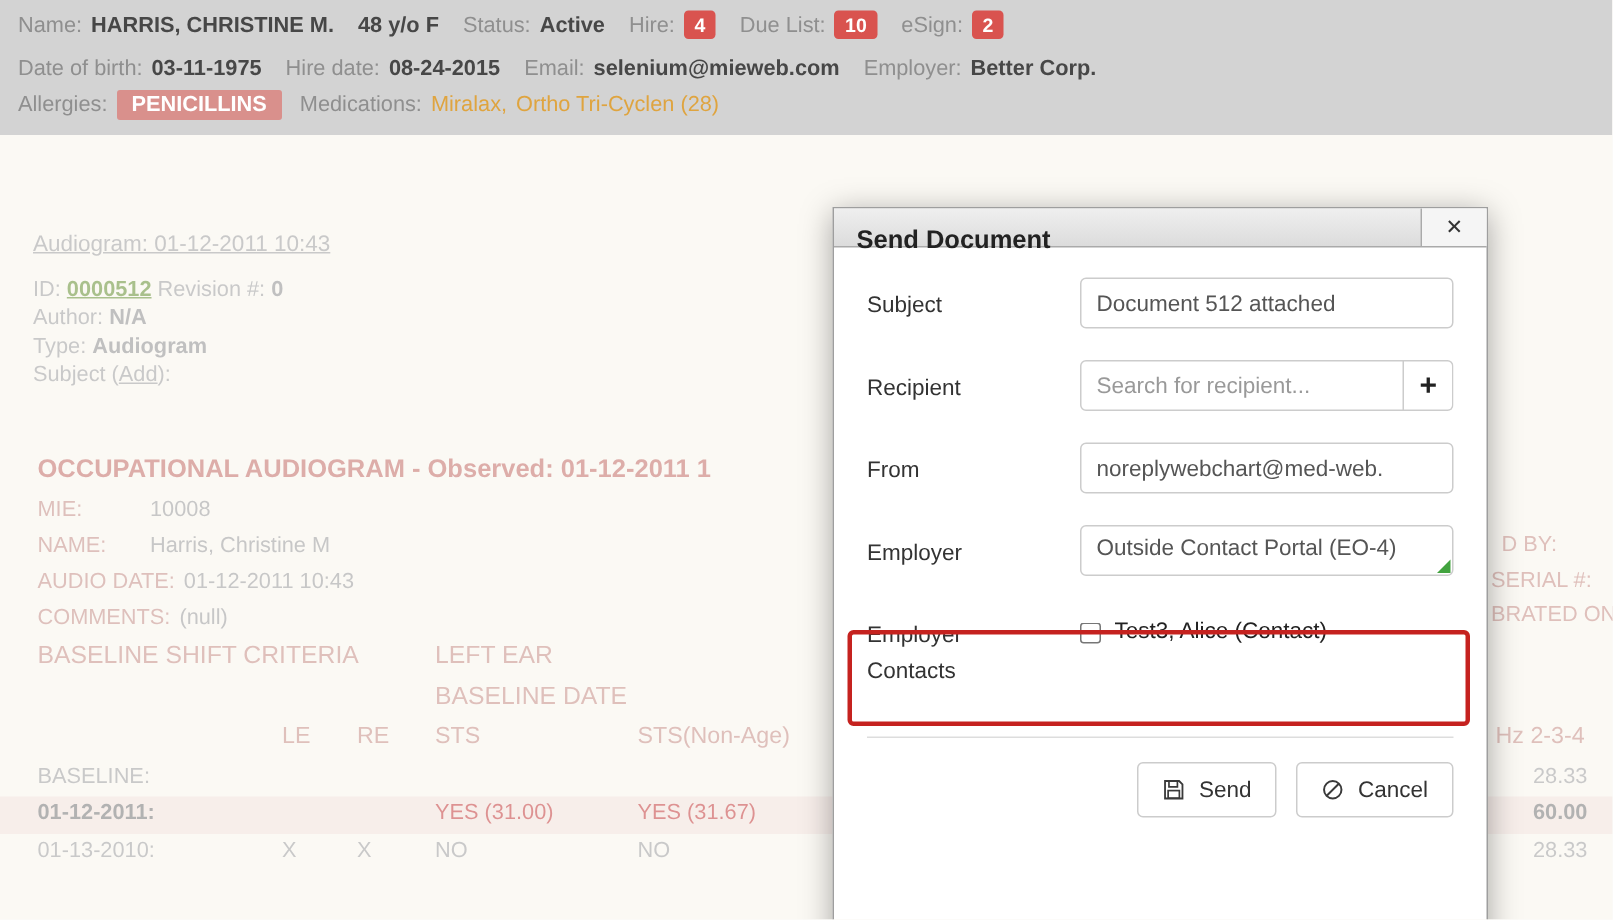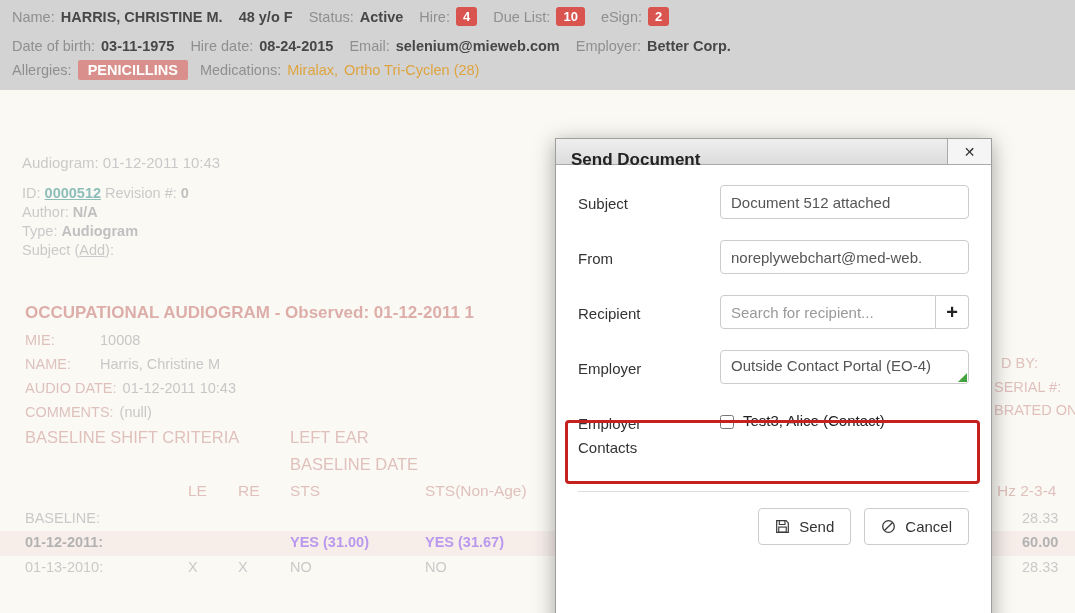--- a/index.html
+++ b/index.html
@@ -16,24 +16,24 @@
   .lbl { color:#8f8f8f; margin-right:6px; }
   .val { color:#474747; font-weight:bold; margin-right:16px; }
   .badge { background:#d9534f; color:#fff; font-weight:bold; font-size:13px; padding:2px 7px; border-radius:3px; margin-right:16px; cursor:pointer; }
   .allergy-badge { background:#d9908c; color:#fff; font-weight:bold; padding:2px 10px; border-radius:2px; margin-right:12px; cursor:pointer; }
   .med-link { color:#dfa43f; margin-right:6px; cursor:pointer; }
 
   
   .doc { position:absolute; top:90px; left:0; width:100%; height:523px; background:#f6f2e9; font-size:14.5px; }
   .doc .fade { position:absolute; inset:0; background:rgba(255,255,255,0.52); pointer-events:none; }
   .abs { position:absolute; white-space:nowrap; }
-  .doc-title { left:22px; top:64px; font-size:15px; color:#8f8f8f; }
+  .doc-title { left:22px; top:64px; font-size:15px; color:#8f8f8f;text-decoration:underline; }
   .doc-meta { left:22px; top:94px; color:#8f8f8f; line-height:19px; }
   .doc-meta b, .meta-b { color:#7c7c7c; font-weight:bold; }
-  .meta-link { color:#0f766e; font-weight:bold; text-decoration:underline; cursor:pointer; }
+  .meta-link { color:#4d7c0f; font-weight:bold; text-decoration:underline; cursor:pointer; }
   .add-link { color:#8f8f8f; text-decoration:underline; cursor:pointer; }
   .doc-heading { left:25px; top:213px; font-size:17px; font-weight:bold; color:#b8544b; }
   .info-rows { left:25px; top:242px; }
   .info-row { height:24px; }
   .ilabel { display:inline-block; min-width:75px; color:#bb7c73; padding-right:6px; }
   .ival { color:#8a8a8a; }
   .section-heading { left:25px; top:338px; font-size:16.5px; color:#bd7b72; }
   .left-ear { left:290px; top:338px; font-size:16.5px; color:#bd7b72; }
   .baseline-date { left:290px; top:365px; font-size:16.5px; color:#bd7b72; }
   .col-head { top:392px; font-size:15.5px; color:#bd7b72; }
@@ -42,21 +42,21 @@
   .c-label { left:25px; }
   .c-le { left:188px; }
   .c-re { left:238px; }
   .c-sts { left:290px; }
   .c-na { left:425px; }
   .c-right { left:1022px; }
   .row-band { position:absolute; left:0; top:441px; width:100%; height:25px; background:#efdbd3; }
   .row-baseline { top:420px; }
   .row-2011 { top:444px; }
   .row-2011 .c-label, .row-2011 .c-right { color:#5f5f5f; font-weight:bold; }
-  .row-2011 .c-sts, .row-2011 .c-na { color:#6d28d9; font-weight:bold; }
+  .row-2011 .c-sts, .row-2011 .c-na { color:#b91c1c; font-weight:normal; }
   .row-2010 { top:469px; }
   .frag { color:#bd7b72; }
   .frag1 { left:1001px; top:265px; }
   .frag2 { left:994px; top:289px; }
   .frag3 { left:994px; top:312px; }
   .hz-head { left:997px; }
 
   
   .modal { position:absolute; left:555px; top:138px; width:437px; height:500px; background:#fff; border:1px solid #9e9e9e; box-shadow:0 4px 20px rgba(0,0,0,0.35); z-index:10; }
   .modal-header { height:26px; background:linear-gradient(#efefef,#dcdcdc); border-bottom:1px solid #aaa; display:flex; }
@@ -193,31 +193,31 @@
     <div class="modal-body">
 
       <div class="frow">
         <div class="flabel">Subject</div>
         <div class="fctrl">
           <input class="txt" type="text" value="Document 512 attached" style="">
         </div>
       </div>
 
       <div class="frow">
-        <div class="flabel">From</div>
-        <div class="fctrl">
-          <input class="txt" type="text" value="noreplywebchart@med-web." style="">
-        </div>
-      </div>
-
-      <div class="frow">
         <div class="flabel">Recipient</div>
         <div class="fctrl igroup">
           <input class="txt" type="text" placeholder="Search for recipient..." style="">
           <button class="plus-btn">+</button>
+        </div>
+      </div>
+
+      <div class="frow">
+        <div class="flabel">From</div>
+        <div class="fctrl">
+          <input class="txt" type="text" value="noreplywebchart@med-web." style="">
         </div>
       </div>
 
       <div class="frow">
         <div class="flabel">Employer</div>
         <div class="fctrl">
           <div class="select">
             <span>Outside Contact Portal (EO-4)</span>
             <span class="corner"></span>
           </div>

